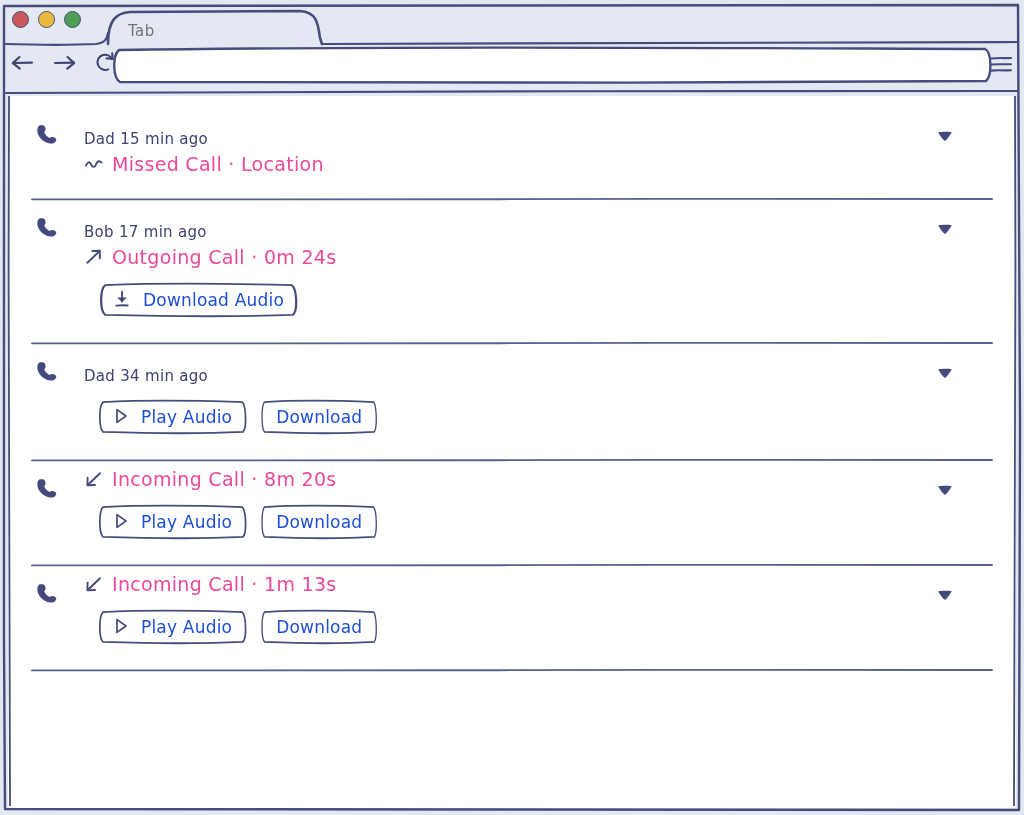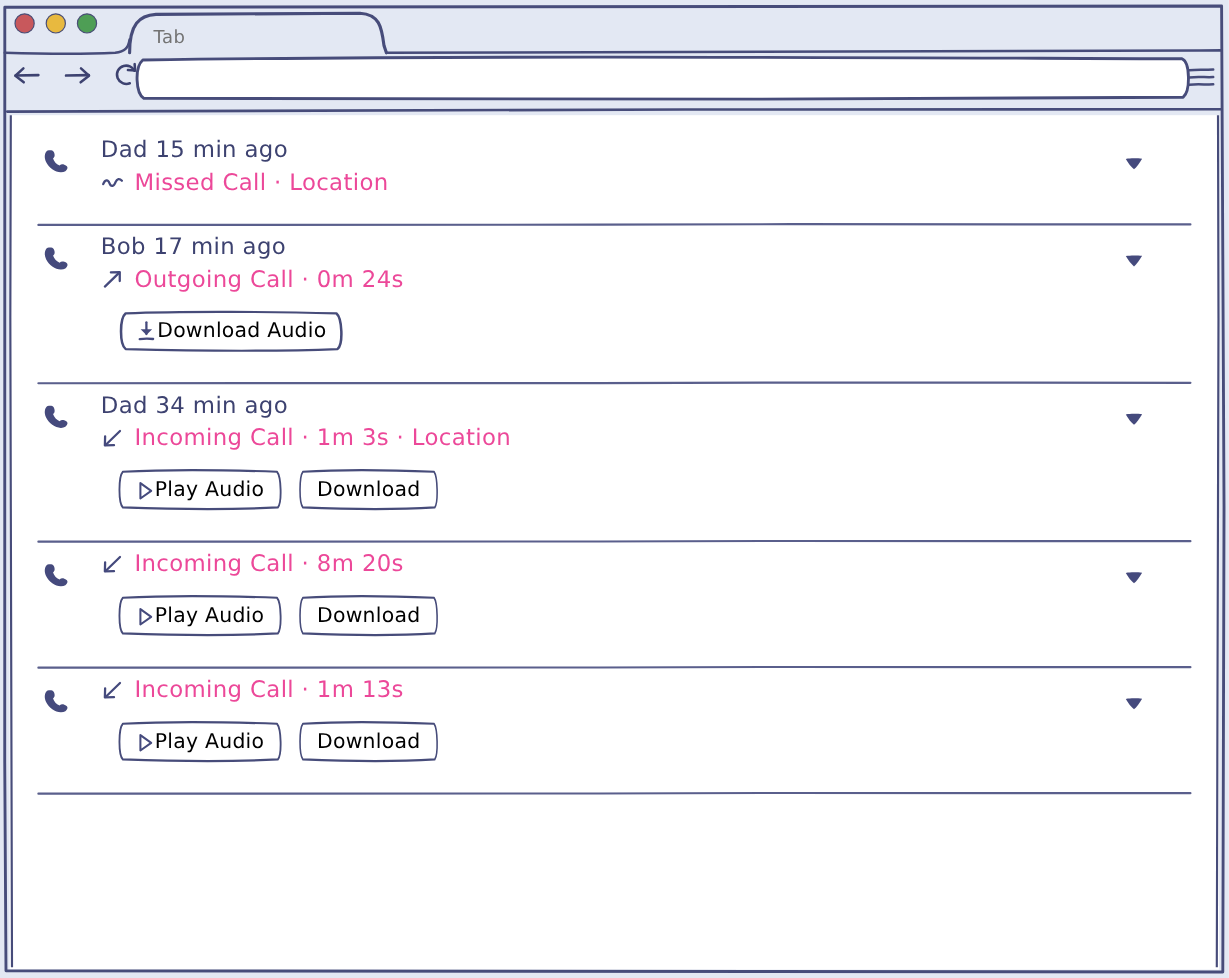--- a/index.html
+++ b/index.html
@@ -127,25 +127,26 @@
     min-width: 44px;
     padding-top: 8px;
     padding-left: 10px;
     color: #454a7d;
   }
   .row-body {
     flex: 1;
     padding-left: 6px;
   }
   .row-title {
-    font-size: 19px;
+    font-size: 15px;
     color: #3d4270;
     letter-spacing: .3px;
     margin-bottom: 5px;
     white-space: nowrap;
+    margin-top: 16px;
   }
   .row-sub {
     font-size: 19px;
     color: #ec4899;
     letter-spacing: .3px;
     display: flex;
     align-items: center;
     gap: 8px;
     white-space: nowrap;
   }
@@ -158,25 +159,25 @@
   }
   .row-actions {
     margin-top: 13px;
     display: flex;
     gap: 10px;
     padding-left: 12px;
   }
   .sk-btn {
     position: relative;
     display: inline-flex;
-    align-items: flex-end;
-    gap: 0;
+    align-items: flex-start;
+    gap: 12px;
     padding: 9px 17px;
     font-size: 17px;
-    color: #000000;
+    color: #1d4ed8;
     background: transparent;
     border: none;
     cursor: pointer;
     font-family: "DejaVu Sans", sans-serif;
     letter-spacing: .2px;
   }
   .sk-btn .btn-frame {
     position: absolute;
     left: 0; top: 0;
     width: 100%; height: 100%;
@@ -363,29 +364,20 @@
   <svg width="26" height="26" viewBox="0 0 26 26" fill="none">
     <path d="M5.2 3.6 C 3.2 5.4, 2.6 9, 4.4 13 C 6.6 17.8, 12 21.4, 16.6 21.6
              C 19.6 21.7, 21.8 20.2, 22.2 18.2 C 22.5 16.8, 21.6 15.8, 19.6 15.2
              C 17.8 14.7, 16.6 15, 15.7 16 C 13.4 15.2, 11 12.6, 10.2 10
              C 11.4 9.2, 11.8 8, 11.4 6.2 C 11 4.2, 10 3.2, 8.6 3.2
              C 7.2 3.2, 6 3.2, 5.2 3.6 Z" fill="#454a7d"></path>
   </svg>
 </div>
             <div class="row-body">
               <div class="row-title"><span>Dad</span> <span>34 min ago</span></div>
-              <div class="row-sub">
-                <span class="dir-icon">
-  <svg width="20" height="18" viewBox="0 0 20 18" fill="none">
-    <path d="M16 3.2 L 4 14.8" stroke="#454a7d" stroke-width="1.9" stroke-linecap="round"></path>
-    <path d="M3.6 7.6 L 3.4 15.2 L 11 15" stroke="#454a7d" stroke-width="1.9" stroke-linecap="round" stroke-linejoin="round" fill="none"></path>
-  </svg>
-</span>
-                <span>Incoming Call · 1m 3s · Location</span>
-              </div>
               <div class="row-actions">
                 <button class="sk-btn">
                   <span class="btn-frame">
   <svg width="100%" height="100%" viewBox="0 0 200 46" preserveAspectRatio="none">
     <path d="M9 5 C 60 2.6, 140 3.4, 191 5 C 196 10, 197 36, 192 41
              C 140 43.4, 60 42.6, 9 41 C 3.6 36, 3.8 10, 9 5 Z" fill="none" stroke="#474c7a" stroke-width="2.2" stroke-linejoin="round"></path>
   </svg>
 </span>
                   <span class="btn-ico">
   <svg width="16" height="18" viewBox="0 0 16 18" fill="none">

